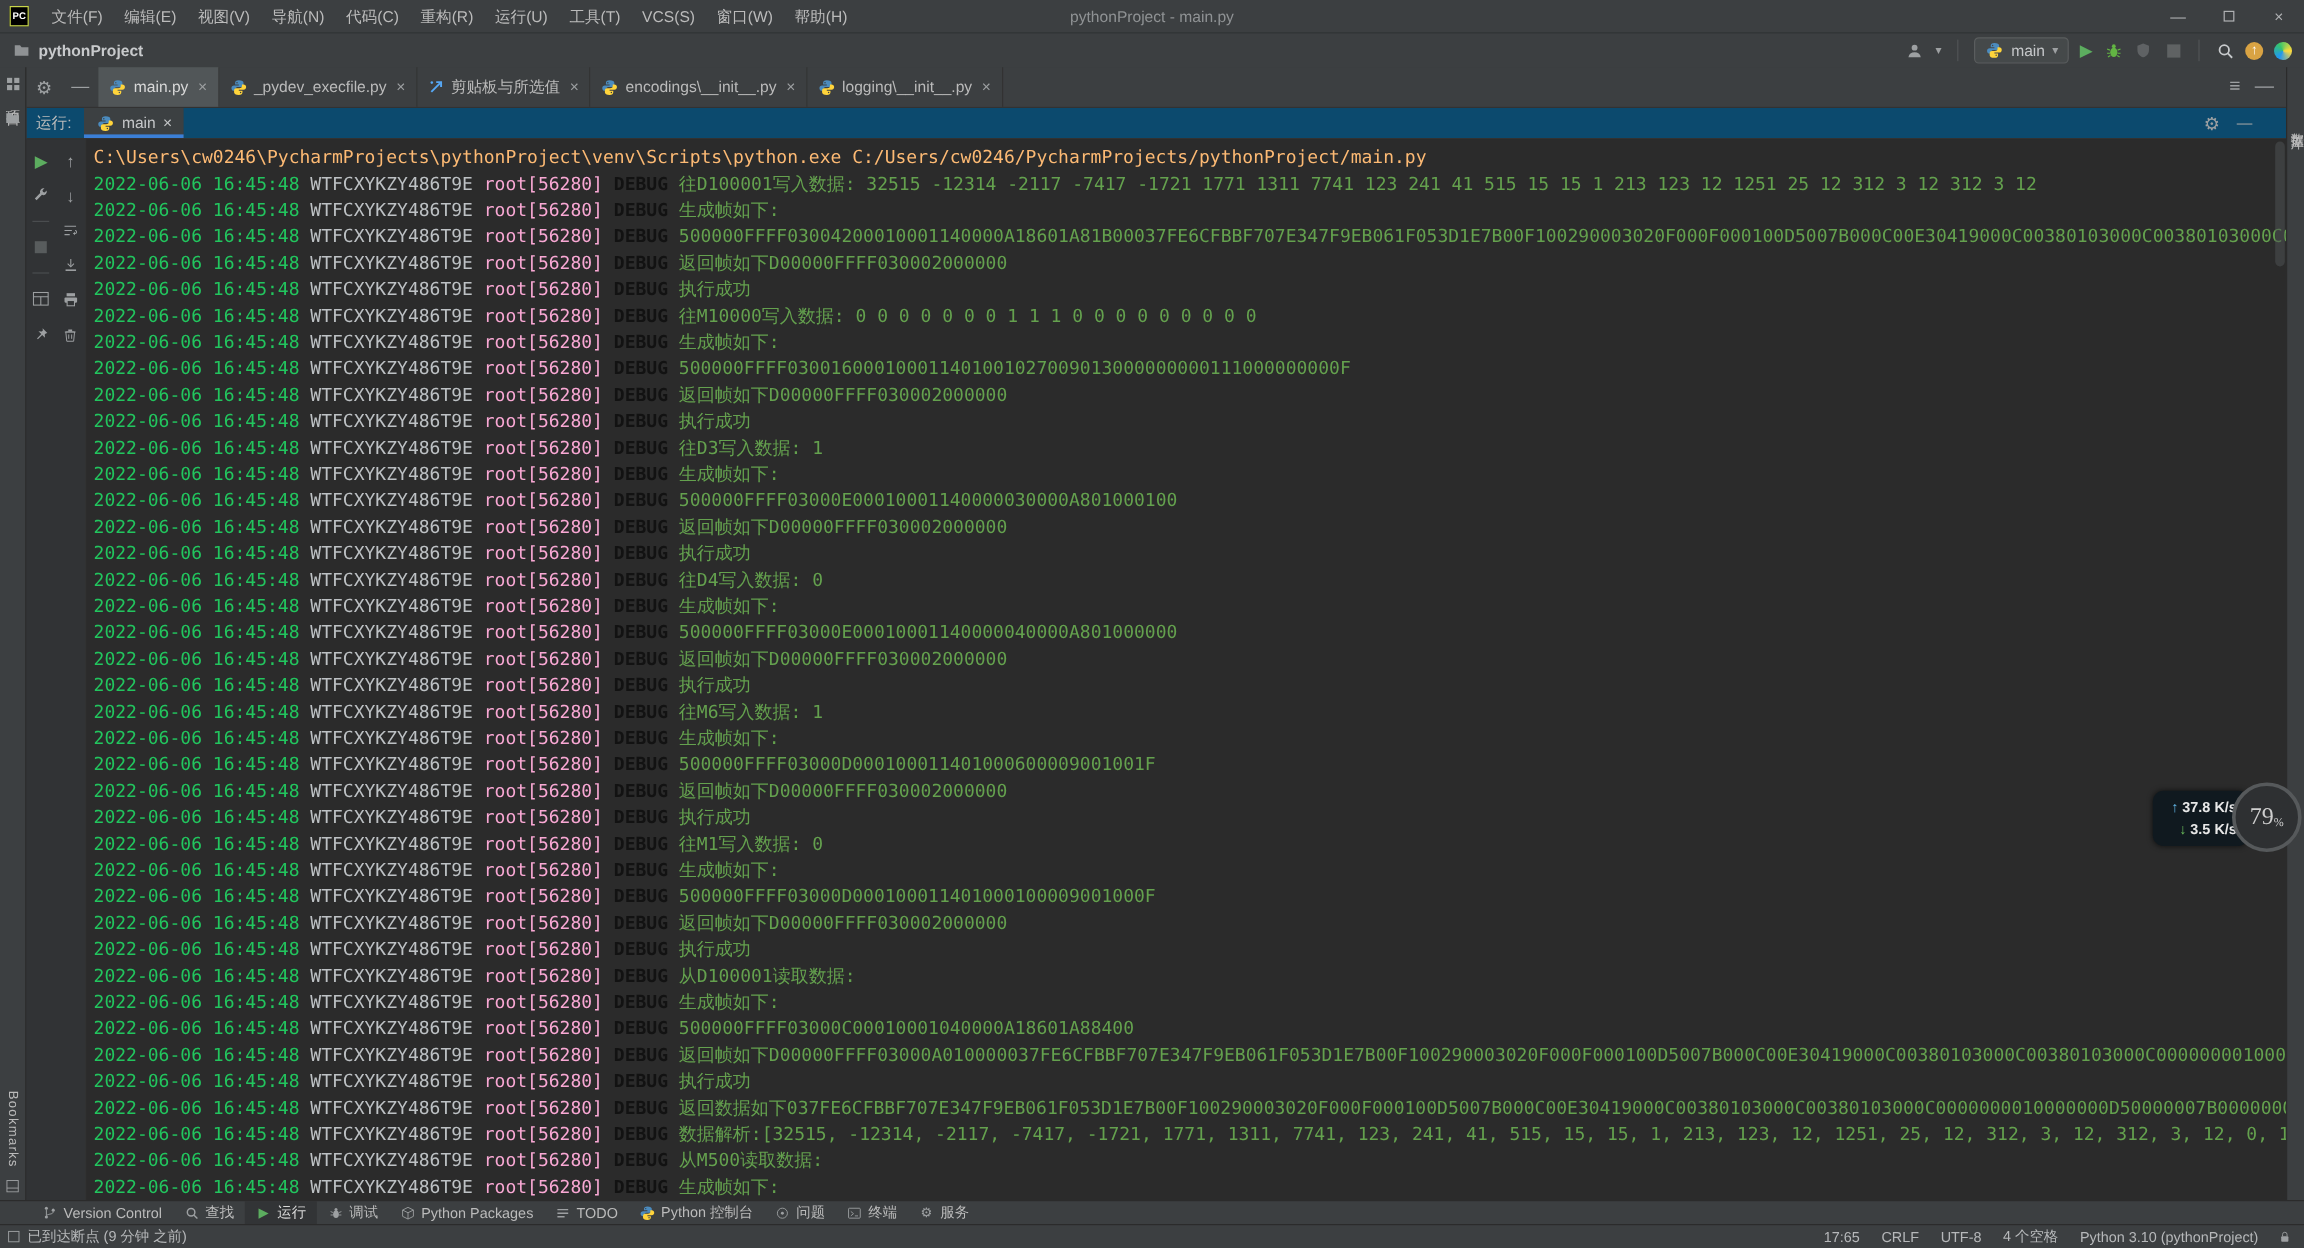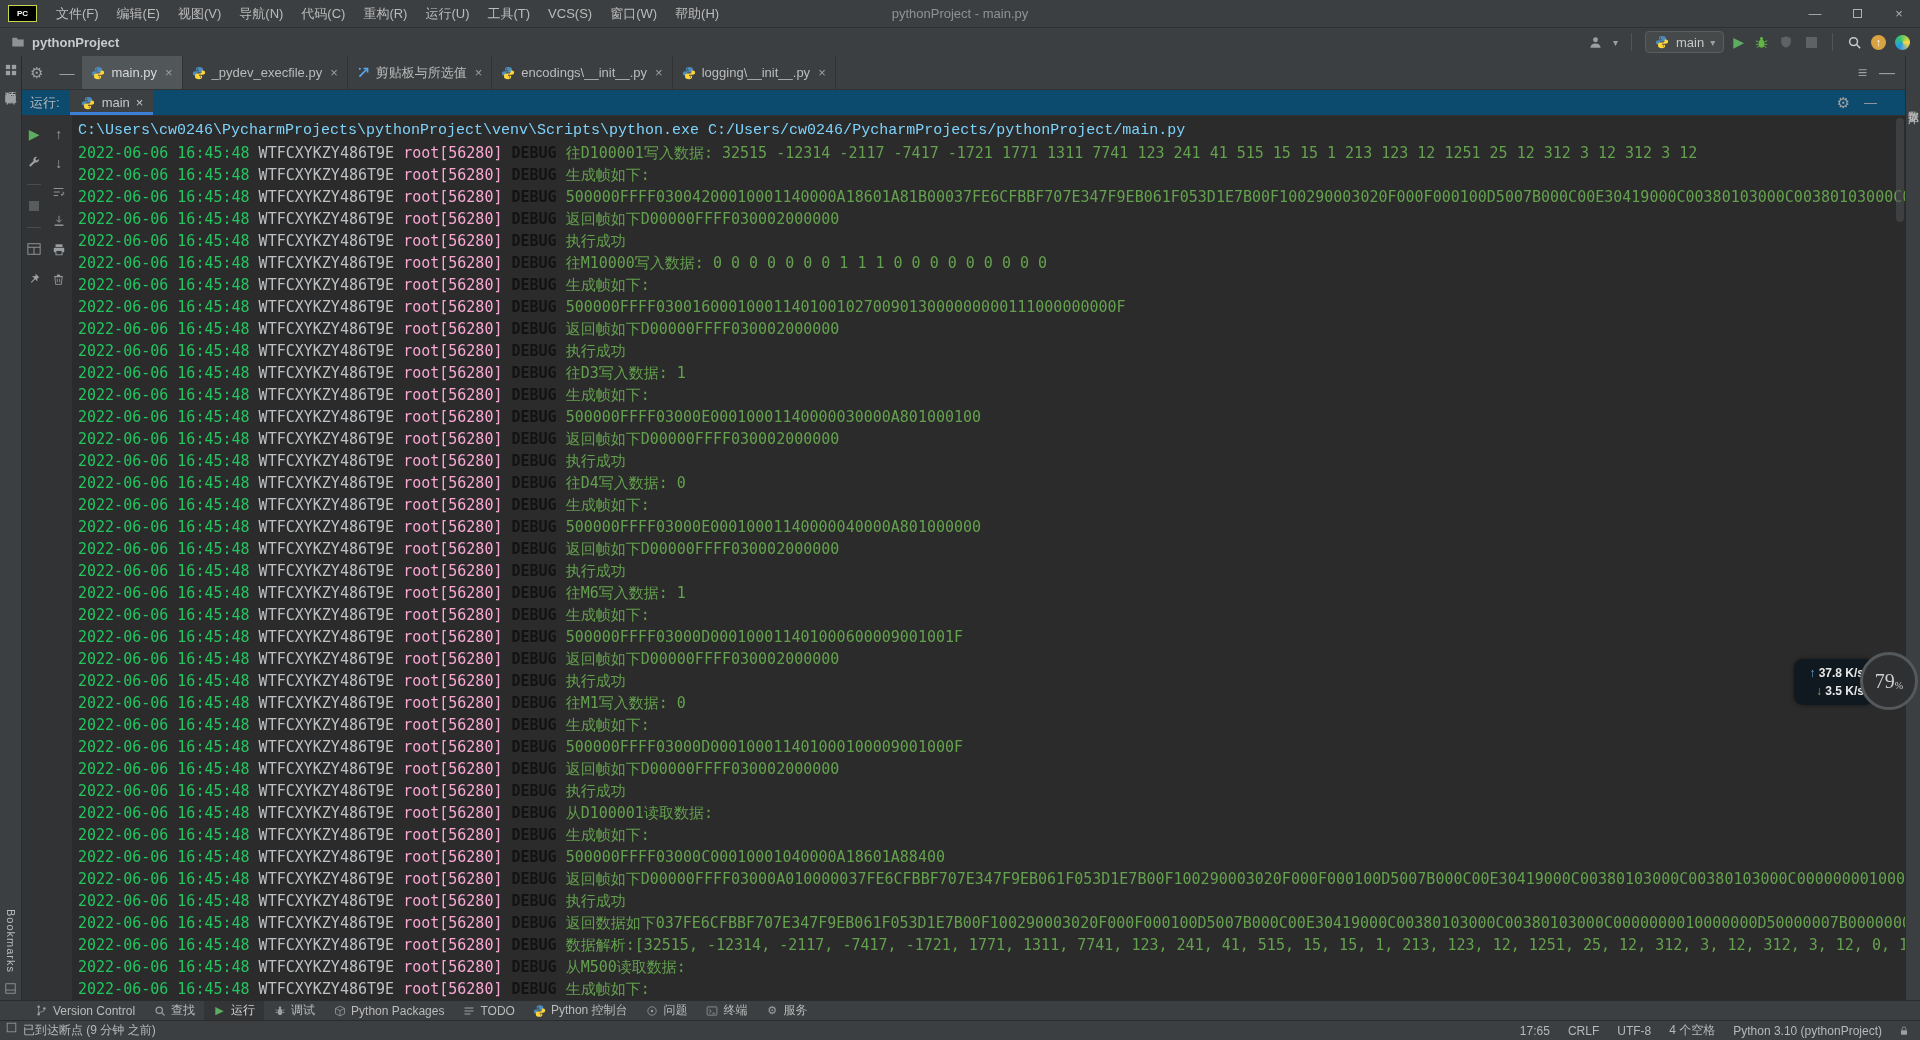--- a/index.html
+++ b/index.html
@@ -2,21 +2,21 @@
 <html><head>
 <meta charset="utf-8">
 <style>
   * { box-sizing: border-box; margin: 0; padding: 0; }
   html,body { background:#1e1e1e; }
   body { font-family:"Liberation Sans",sans-serif; }
   .app { position:relative; width:1920px; height:1040px; background:#3c3f41; overflow:hidden; color:#bbbbbb; }
 
   
   .titlebar { position:absolute; top:0; left:0; right:0; height:28px; background:#3c3f41; border-bottom:1px solid #2e3133; display:flex; align-items:center; padding-left:8px; }
-  .pc-logo { width:29px; height:17px; background:#000; border:1px solid #c8d64b; color:#fff; font-size:8px; font-weight:bold; display:flex; align-items:center; justify-content:center; margin-right:10px; flex:0 0 auto; }
+  .pc-logo { width:16px; height:17px; background:#000; border:1px solid #c8d64b; color:#fff; font-size:8px; font-weight:bold; display:flex; align-items:center; justify-content:center; margin-right:10px; flex:0 0 auto; }
   .menus { display:flex; height:100%; align-items:center; }
   .menu-item { padding:0 9px; font-size:13px; color:#bbbbbb; line-height:28px; cursor:default; }
   .win-title { position:absolute; left:0; right:0; text-align:center; font-size:13px; color:#8f9294; pointer-events:none; }
   .win-controls { margin-left:auto; display:flex; height:100%; z-index:2; }
   .win-btn { width:42px; height:100%; display:flex; align-items:center; justify-content:center; color:#afb1b3; font-size:13px; }
   .box-glyph { display:inline-block; width:9px; height:9px; border:1px solid #afb1b3; }
 
   
   .toolbar2 { position:absolute; top:28px; left:0; right:0; height:28px; background:#3c3f41; display:flex; align-items:center; padding:0 10px; }
   .proj-name { display:flex; align-items:center; gap:6px; font-size:13px; font-weight:bold; color:#c8cacc; }
@@ -54,21 +54,21 @@
 
   
   .main { position:absolute; top:116px; bottom:40px; left:0; right:0; background:#2b2b2b; }
   .runtools { position:absolute; left:22px; top:0; bottom:0; width:50px; background:#313335; border-right:1px solid #323232; display:flex; }
   .rt-col { width:25px; display:flex; flex-direction:column; align-items:center; padding-top:10px; gap:13px; }
   .rt-icon { width:16px; height:16px; display:flex; align-items:center; justify-content:center; color:#9da0a2; font-size:14px; }
   .rt-div { width:14px; height:1px; background:#4a4d4f; }
 
   .console { position:absolute; left:72px; top:0; right:15px; bottom:0; overflow:hidden; background:#2b2b2b; padding:4px 0 0 6px; font-family:"DejaVu Sans Mono",monospace; font-size:15px; line-height:22px; white-space:pre; }
   .cline { height:22px; }
-  .c-exec { color:#7dd3fc;font-family:Liberation Mono, monospace; }
+  .c-exec { color:#fdba74; }
   .c-ts   { color:#22c55e; }
   .c-host { color:#bdc1c4; }
   .c-log  { color:#f9a8d4; }
   .c-lvl  { color:#121212; font-weight:bold;margin-top:36px; }
   .c-msg  { color:#64a14e; }
 
   .vscroll { position:absolute; right:16px; top:2px; width:8px; height:104px; background:#4d5052; border-radius:4px; opacity:.55; }
 
   
   .net-pill { position:absolute; right:46px; top:659px; width:80px; height:46px; background:#10191f; border-radius:9px; padding:5px 10px 0 0; text-align:right; font-size:12px; font-weight:bold; color:#e8e8e8; z-index:20; box-shadow:0 0 4px rgba(0,0,0,.5); }
@@ -81,21 +81,21 @@
 
   
   .bottombar { position:absolute; left:0; right:0; bottom:20px; height:20px; background:#3c3f41; border-top:1px solid #2b2b2b; display:flex; align-items:stretch; padding-left:26px; font-size:12px; }
   .tw-btn { display:flex; align-items:center; gap:5px; padding:0 9px; color:#bbbbbb; }
   .tw-btn.active { background:#323436; color:#d8d8d8; }
   .tw-icon { width:13px; height:13px; display:flex; align-items:center; justify-content:center; font-size:11px; color:#9da0a2; }
   .tw-icon.green { color:#5cad5f; }
 
   
   .statusbar { position:absolute; left:0; right:0; bottom:0; height:20px; background:#3c3f41; border-top:1px solid #2b2b2b; display:flex; align-items:center; font-size:12px; color:#b6b8ba; padding:0 10px 0 6px; }
-  .sb-left { display:flex; gap:6px; }
+  .sb-left { display:flex; align-items:center; gap:6px; }
   .sb-right { margin-left:auto; display:flex; align-items:center; gap:18px; }
   svg { display:block; }
 </style>
 </head>
 <body>
 
 <div class="app">
 
   <div class="titlebar">
     <div class="pc-logo">PC</div>

